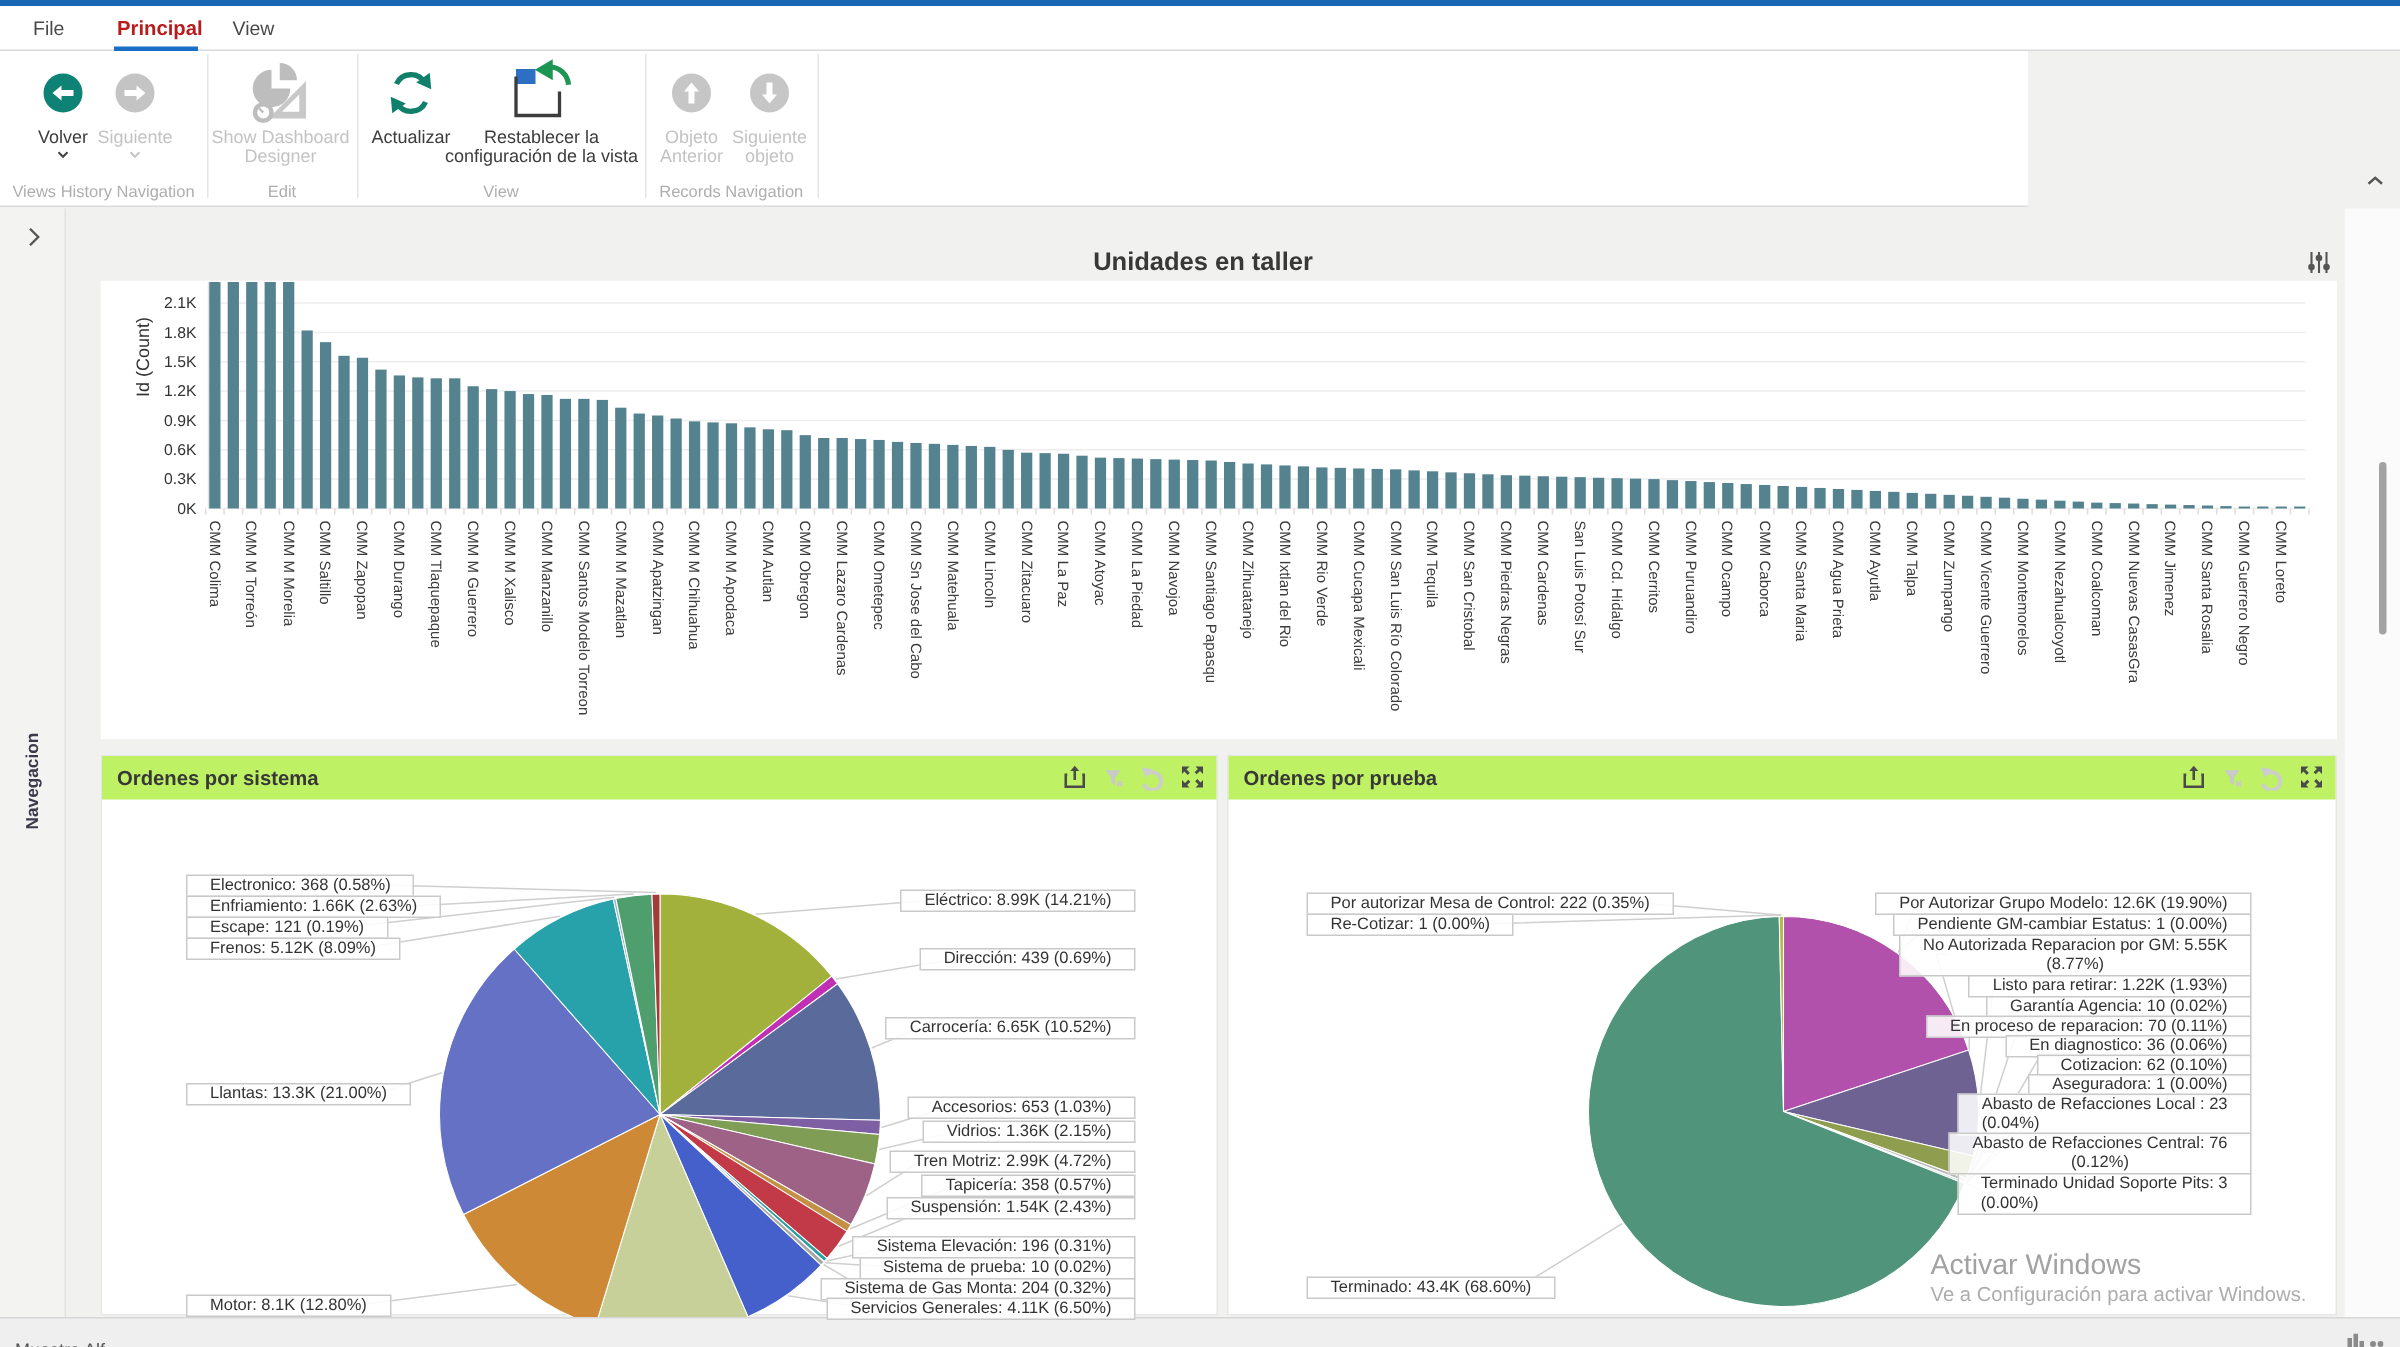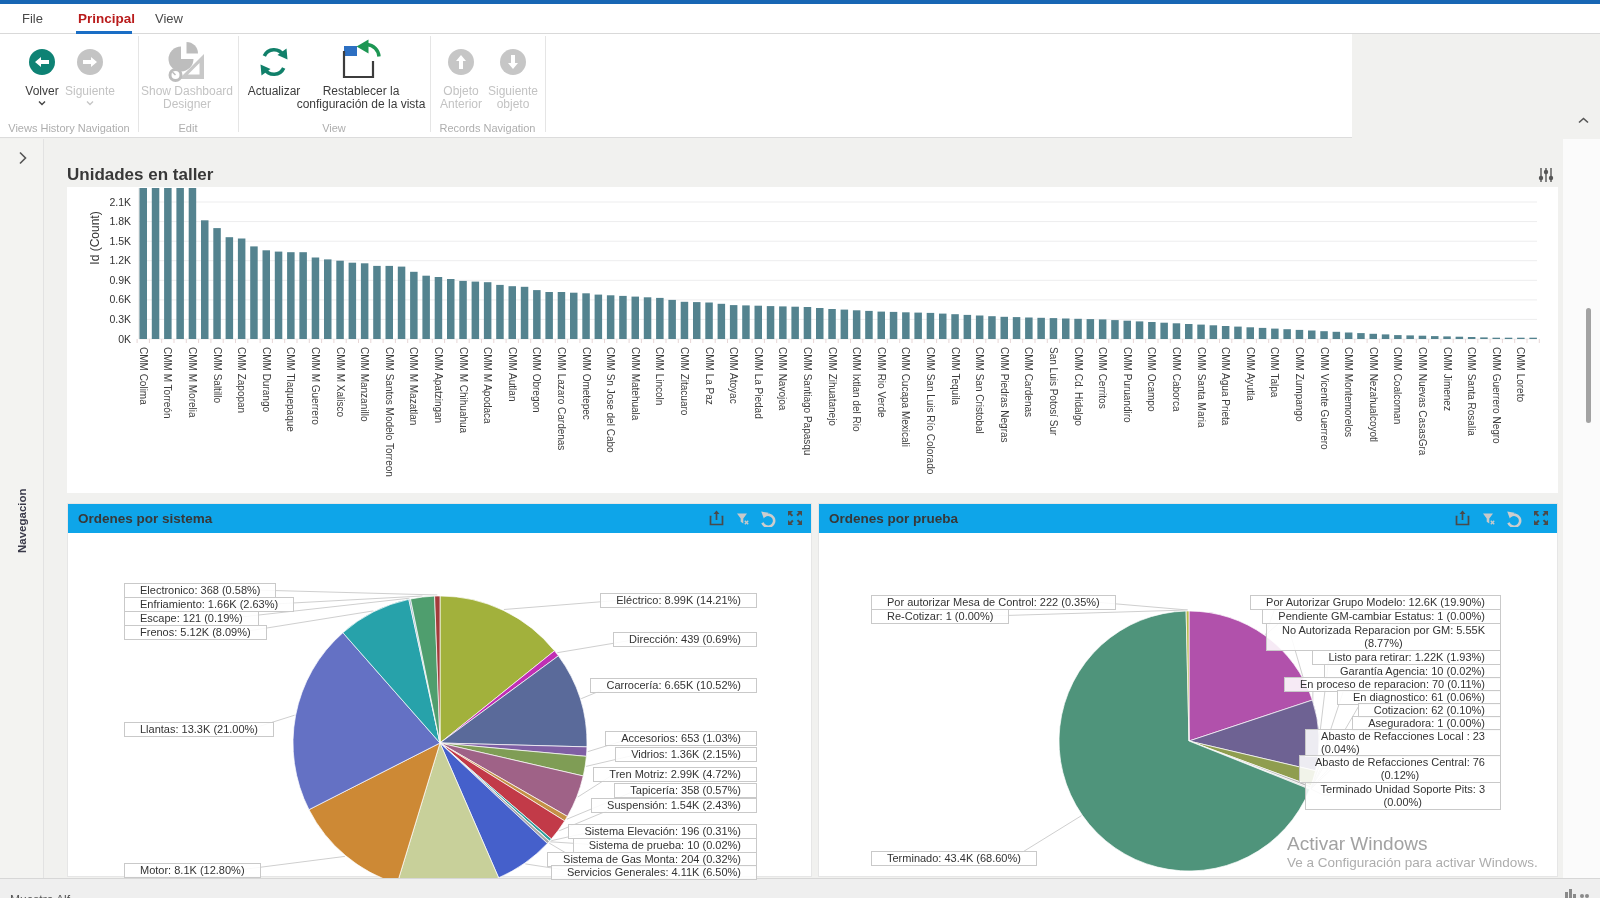--- a/index.html
+++ b/index.html
@@ -10,23 +10,23 @@
 .sep{position:absolute;top:2px;height:96px;width:1px;background:#e5e5e5}
 .btxt{position:absolute;font-size:12px;color:#3c3c3c;text-align:center;line-height:13px}
 .btxt.dis{color:#c3c3c3}
 .glab{position:absolute;top:88px;font-size:11px;color:#aeaeae;text-align:center}
 .chev{position:absolute;width:8px;height:8px}
 #content{left:0;top:139px;width:1600px;height:739px;background:#f1f1ef}
 #sidebar{position:absolute;left:0;top:0;width:44px;height:739px;border-right:1px solid #e2e2e2;background:#f3f3f1}
 #navtxt{position:absolute;left:-14px;top:372px;width:72px;transform:rotate(-90deg);transform-origin:center;font-size:11.5px;font-weight:bold;color:#3a3a4a;white-space:nowrap}
 #rightcol{position:absolute;left:1563px;top:0;width:37px;height:739px;background:#fbfbfb}
 #scrollh{position:absolute;left:1586px;top:169px;width:5px;height:115px;background:#a3a3a3;border-radius:2.5px}
-#ctitle{position:absolute;left:67px;top:165px;width:1470px;text-align:left;font-size:17px;font-weight:bold;color:#383838}
+#ctitle{position:absolute;left:67px;top:165px;width:1470px;text-align:center;font-size:17px;font-weight:bold;color:#383838}
 .panel{position:absolute;background:#fff;border:1px solid #e6e6e6}
-.phead{position:absolute;left:0;top:0;width:100%;height:29px;background:#0ea5e9;z-index:3}
+.phead{position:absolute;left:0;top:0;width:100%;height:29px;background:#bef264;z-index:3}
 .ptitle{position:absolute;left:10px;top:7px;font-size:13.5px;font-weight:bold;color:#383838}
 .picons{position:absolute;right:8px;top:6px;display:flex;gap:9px}
 .pbody{position:absolute;left:0;top:0;width:100%;height:100%;z-index:1}
 .plab{position:absolute;font-size:11px;color:#333;background:rgba(255,255,255,.88);border:1px solid #c9c9c9;padding:0 15px;line-height:13px;white-space:nowrap}
 #statusbar{left:0;top:878px;width:1600px;height:20px;background:#efefef;border-top:1px solid #d7d7d7}
 #actwin1{position:absolute;left:1287px;top:833px;font-size:19px;color:#a2a2a2}
 #actwin2{position:absolute;left:1287px;top:855px;font-size:13.5px;color:#adadad}
 </style></head><body>
 <div class="abs" id="topbar"></div>
 <div class="abs" id="tabrow">
@@ -590,26 +590,26 @@
       </svg>
       <div class="plab" style="left:52px;top:91px">Por autorizar Mesa de Control: 222 (0.35%)</div>
       <div class="plab" style="left:52px;top:105px">Re-Cotizar: 1 (0.00%)</div>
       <div class="plab" style="left:52px;top:347px">Terminado: 43.4K (68.60%)</div>
       <div class="plab" style="right:56px;top:91px">Por Autorizar Grupo Modelo: 12.6K (19.90%)</div>
       <div class="plab" style="right:56px;top:105px">Pendiente GM-cambiar Estatus: 1 (0.00%)</div>
       <div class="plab" style="right:56px;top:119px;text-align:center">No Autorizada Reparacion por GM: 5.55K<br>(8.77%)</div>
       <div class="plab" style="right:56px;top:146px">Listo para retirar: 1.22K (1.93%)</div>
       <div class="plab" style="right:56px;top:160px">Garantía Agencia: 10 (0.02%)</div>
       <div class="plab" style="right:56px;top:173px">En proceso de reparacion: 70 (0.11%)</div>
-      <div class="plab" style="right:56px;top:186px">En diagnostico: 61 (0.06%)</div>
+      <div class="plab" style="right:56px;top:186px">En diagnostico: 36 (0.06%)</div>
       <div class="plab" style="right:56px;top:199px">Cotizacion: 62 (0.10%)</div>
       <div class="plab" style="right:56px;top:212px">Aseguradora: 1 (0.00%)</div>
       <div class="plab" style="right:56px;top:225px;text-align:left">Abasto de Refacciones Local : 23<br>(0.04%)</div>
       <div class="plab" style="right:56px;top:251px;text-align:center">Abasto de Refacciones Central: 76<br>(0.12%)</div>
-      <div class="plab" style="right:56px;top:278px;text-align:center">Terminado Unidad Soporte Pits: 3<br>(0.00%)</div>
+      <div class="plab" style="right:56px;top:278px;text-align:left">Terminado Unidad Soporte Pits: 3<br>(0.00%)</div>
     </div>
   </div>
 <div id="actwin1">Activar Windows</div>
 <div id="actwin2">Ve a Configuración para activar Windows.</div>
 <div class="abs" id="statusbar">
   <div style="position:absolute;left:10px;top:14px;font-size:12px;color:#555">Muestra Alf</div>
   <svg style="position:absolute;left:1563px;top:10px" width="26" height="10" viewBox="0 0 26 10">
       <g fill="#8a8a8a">
         <rect x="2" y="3" width="3" height="7"></rect>
         <rect x="6" y="0" width="3" height="10"></rect>

